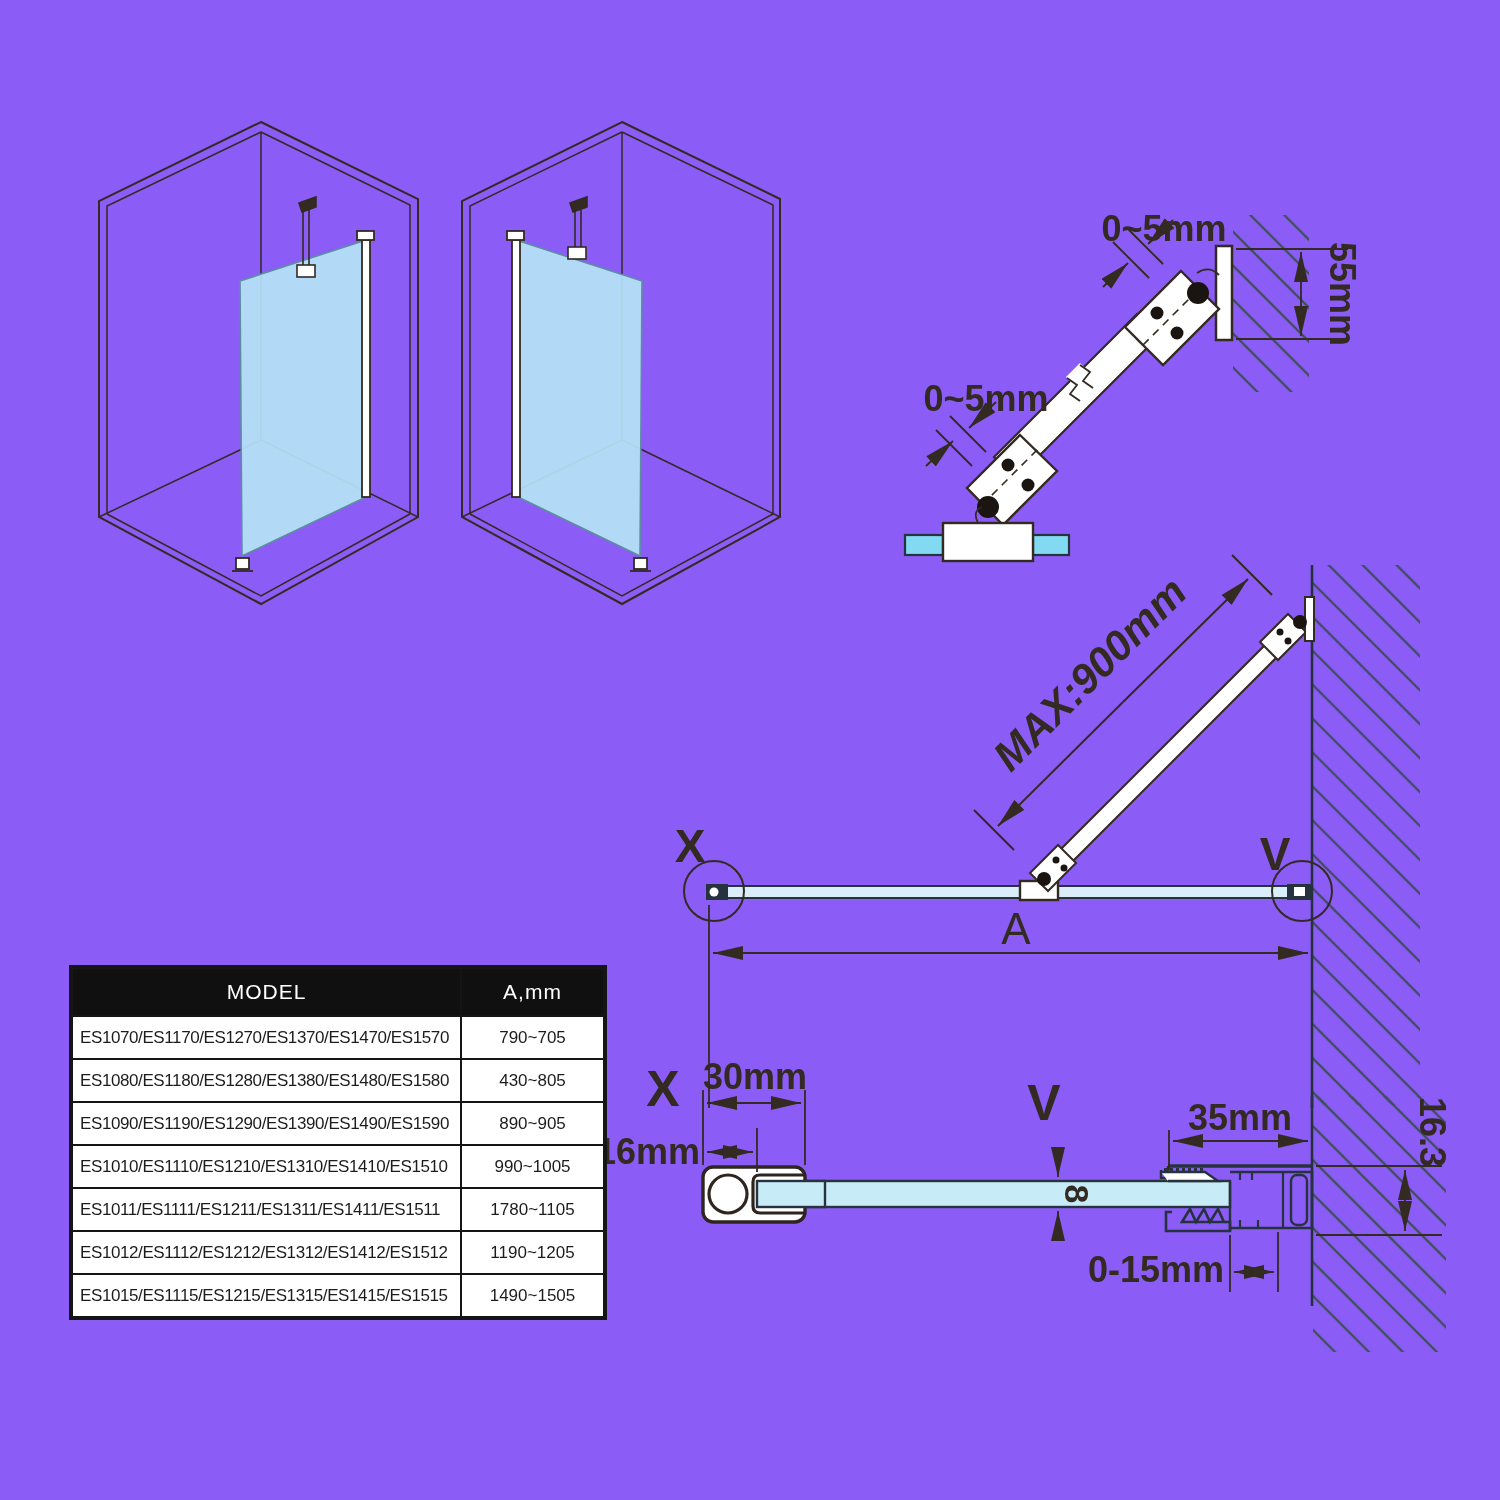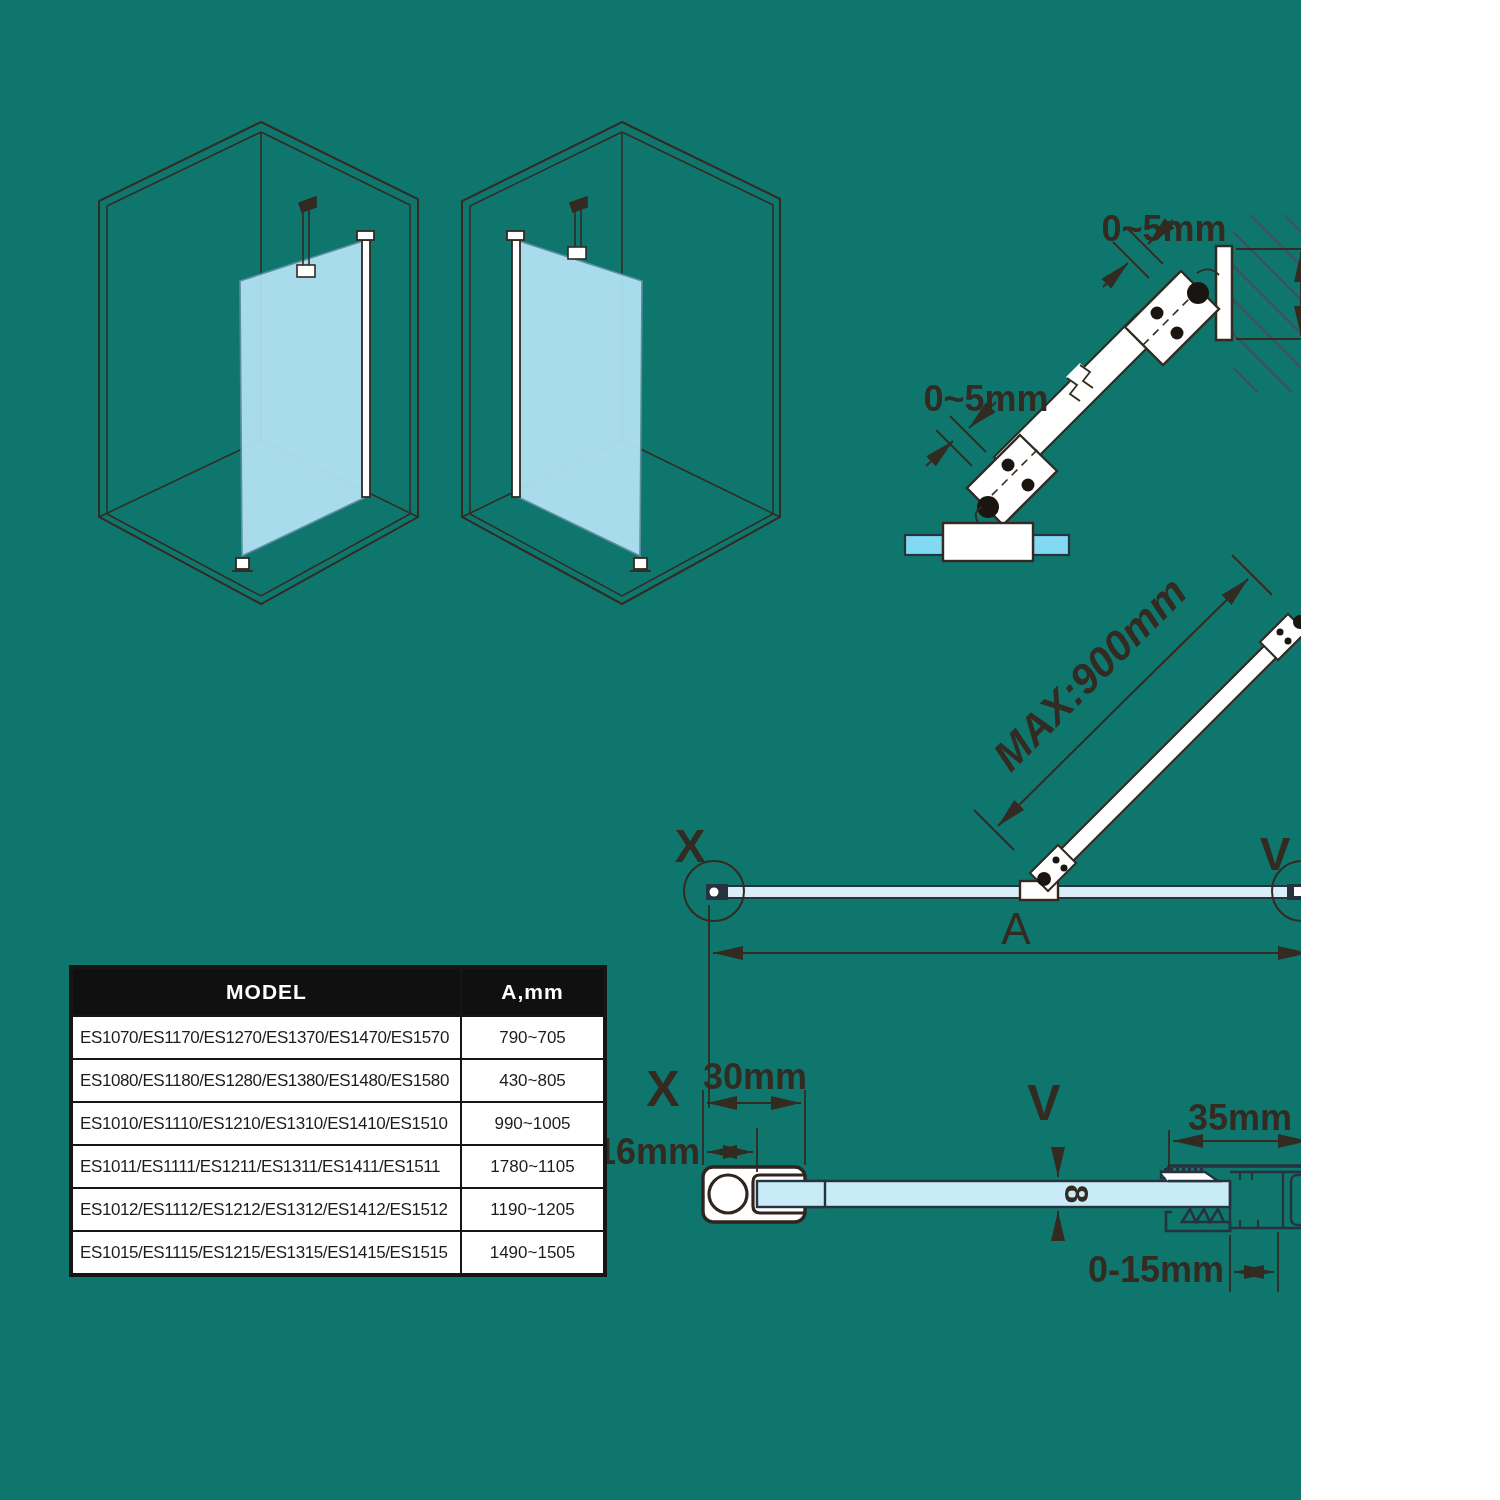--- a/index.html
+++ b/index.html
@@ -1,29 +1,29 @@
 <!DOCTYPE html>
 <html><head>
 <meta charset="utf-8">
 <style>
   html,body{margin:0;padding:0;background:#ffffff;}
-  #page{position:relative;width:1301px;height:1500px;background:#0f766e;overflow:hidden;
+  #page{position:relative;width:1500px;height:1500px;background:#8b5cf6;overflow:hidden;
         font-family:"Liberation Sans",sans-serif;}
   svg{position:absolute;left:0;top:0;}
   svg text{font-family:"Liberation Sans",sans-serif;fill:#332a22;}
   .dimlbl{font-size:36px;font-weight:bold;}
   .dimlbl-sm{font-size:34px;font-weight:bold;}
   .callout{font-size:46px;font-weight:bold;}
   .bigtitle{font-size:50px;font-weight:bold;}
   .maxlbl{font-size:42px;font-weight:bold;font-style:italic;}
   .albl{font-size:44px;font-weight:normal;}
 
   table.models{position:absolute;left:69px;top:965px;width:534px;border-collapse:collapse;
     table-layout:fixed;border:4px solid #151515;background:#ffffff;}
-  table.models th{background:#101010;color:#ffffff;font-size:21px;font-weight:bold;
+  table.models th{background:#101010;color:#ffffff;font-size:21px;font-weight:normal;
     height:44px;letter-spacing:1px;border:2px solid #151515;}
   table.models td{border:2px solid #151515;height:39px;font-size:17px;color:#1c1c1c;
     white-space:nowrap;overflow:hidden;}
   td.mcell{padding-left:7px;letter-spacing:-0.4px;}
   td.acell{text-align:center;font-size:19.5px;}
 </style>
 </head>
 <body>
 
 <div id="page">
@@ -286,20 +286,24 @@
   <tbody>
     <tr>
           <td class="mcell">ES1070/ES1170/ES1270/ES1370/ES1470/ES1570</td>
           <td class="acell">790~705</td>
         </tr>
     <tr>
           <td class="mcell">ES1080/ES1180/ES1280/ES1380/ES1480/ES1580</td>
           <td class="acell">430~805</td>
         </tr>
     <tr>
+          <td class="mcell">ES1090/ES1190/ES1290/ES1390/ES1490/ES1590</td>
+          <td class="acell">890~905</td>
+        </tr>
+    <tr>
           <td class="mcell">ES1010/ES1110/ES1210/ES1310/ES1410/ES1510</td>
           <td class="acell">990~1005</td>
         </tr>
     <tr>
           <td class="mcell">ES1011/ES1111/ES1211/ES1311/ES1411/ES1511</td>
           <td class="acell">1780~1105</td>
         </tr>
     <tr>
           <td class="mcell">ES1012/ES1112/ES1212/ES1312/ES1412/ES1512</td>
           <td class="acell">1190~1205</td>

